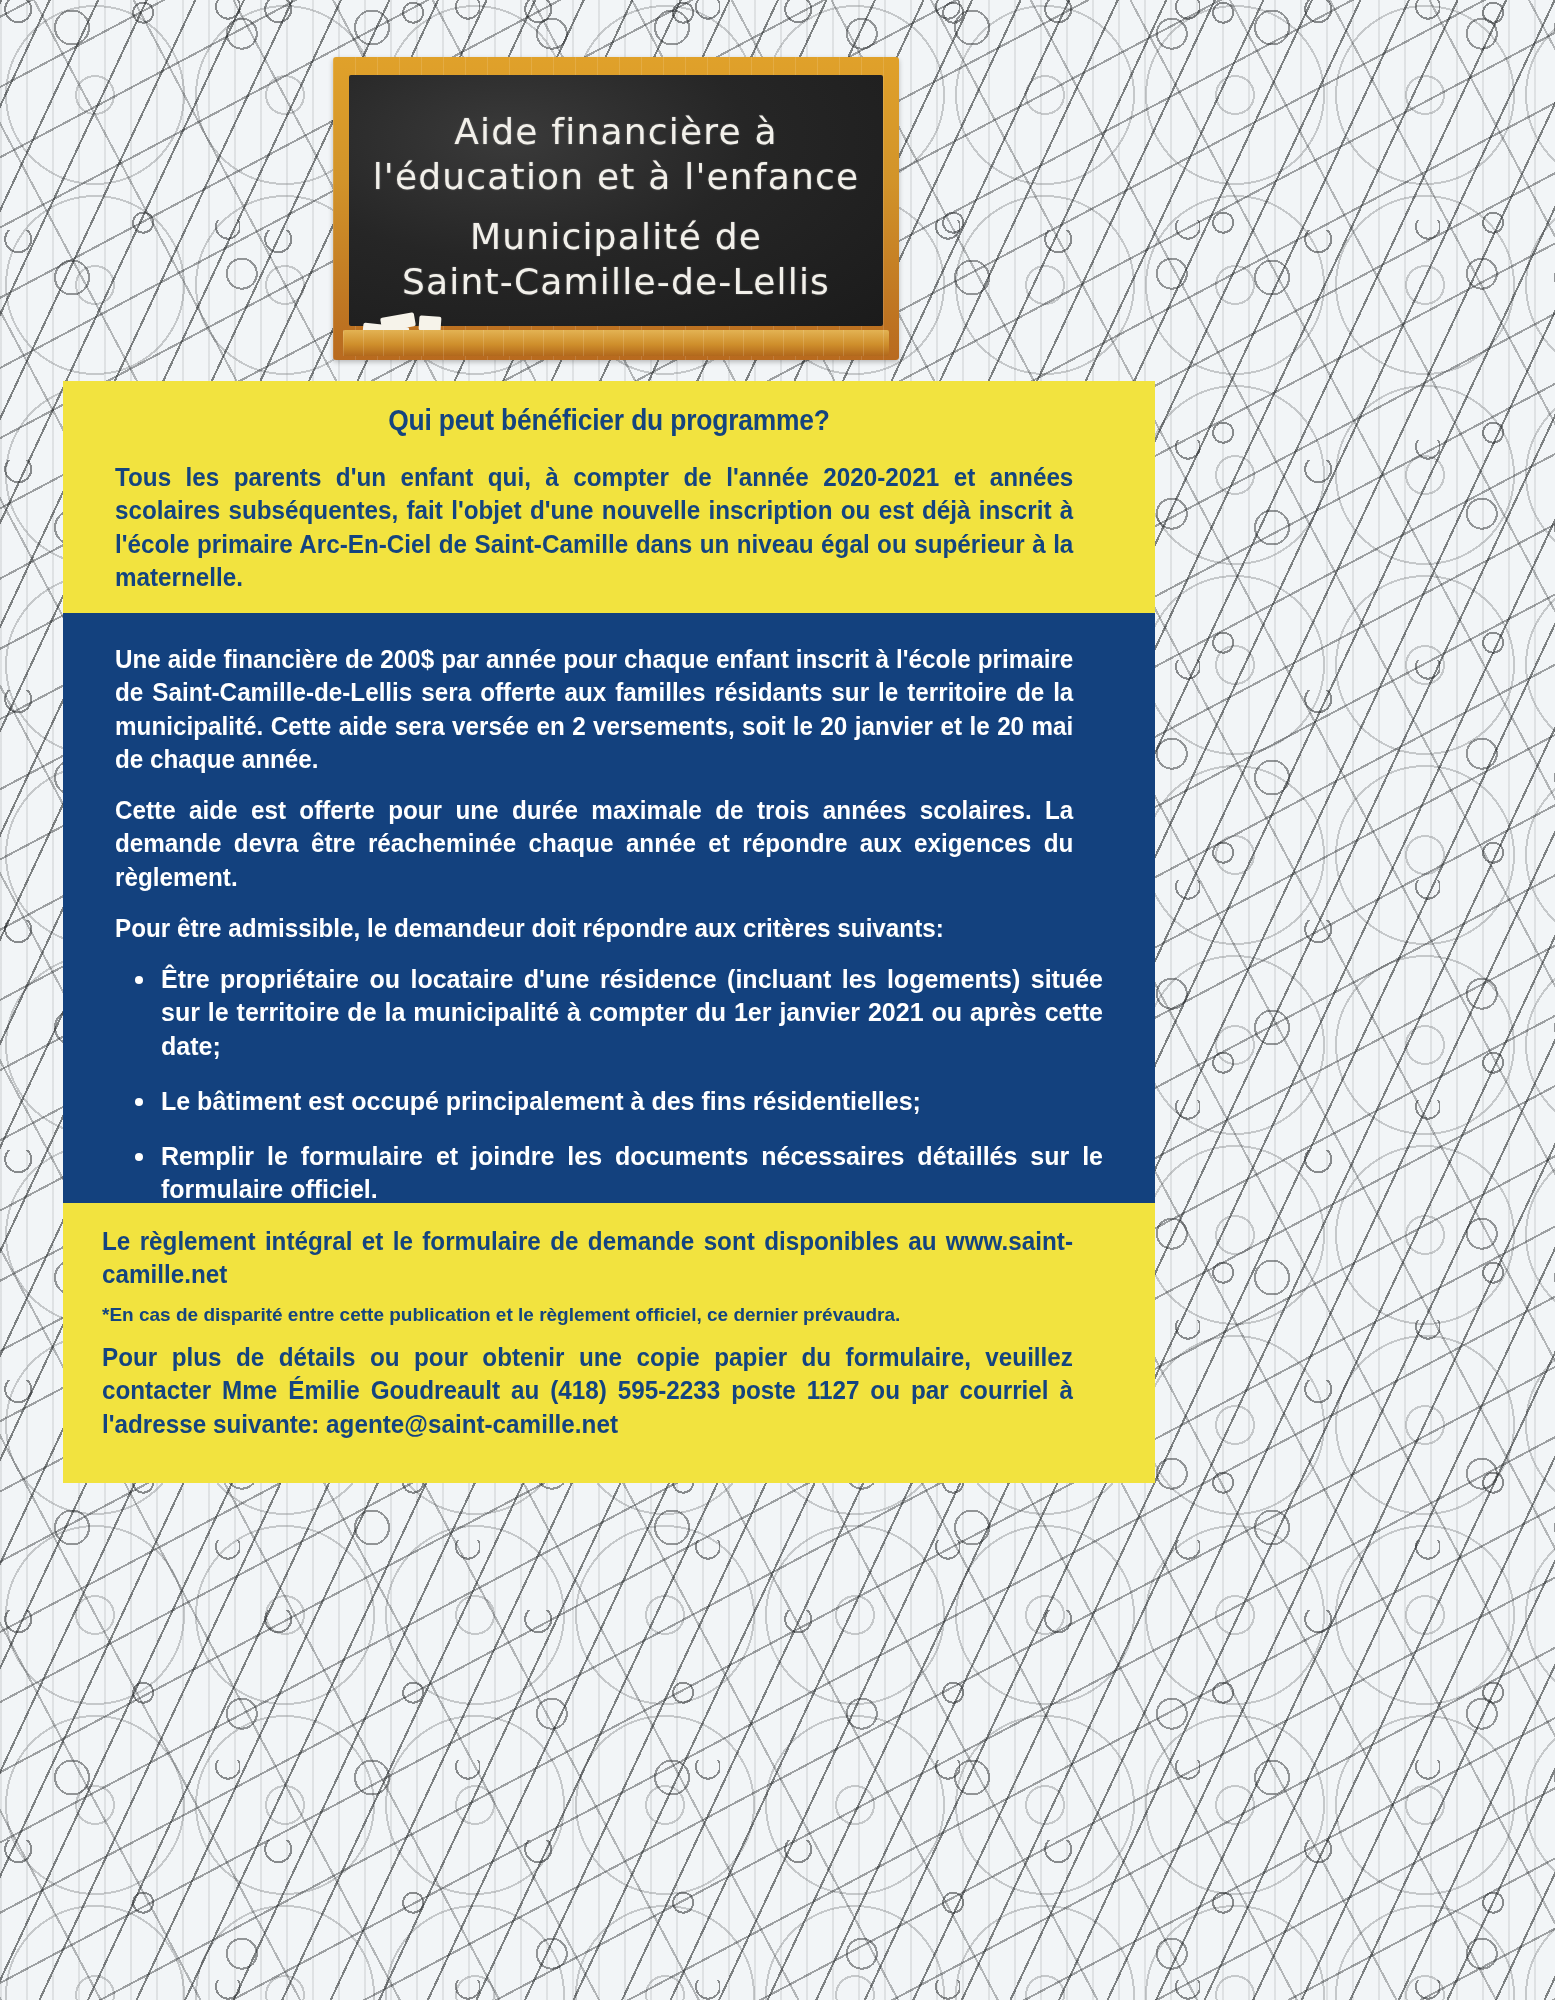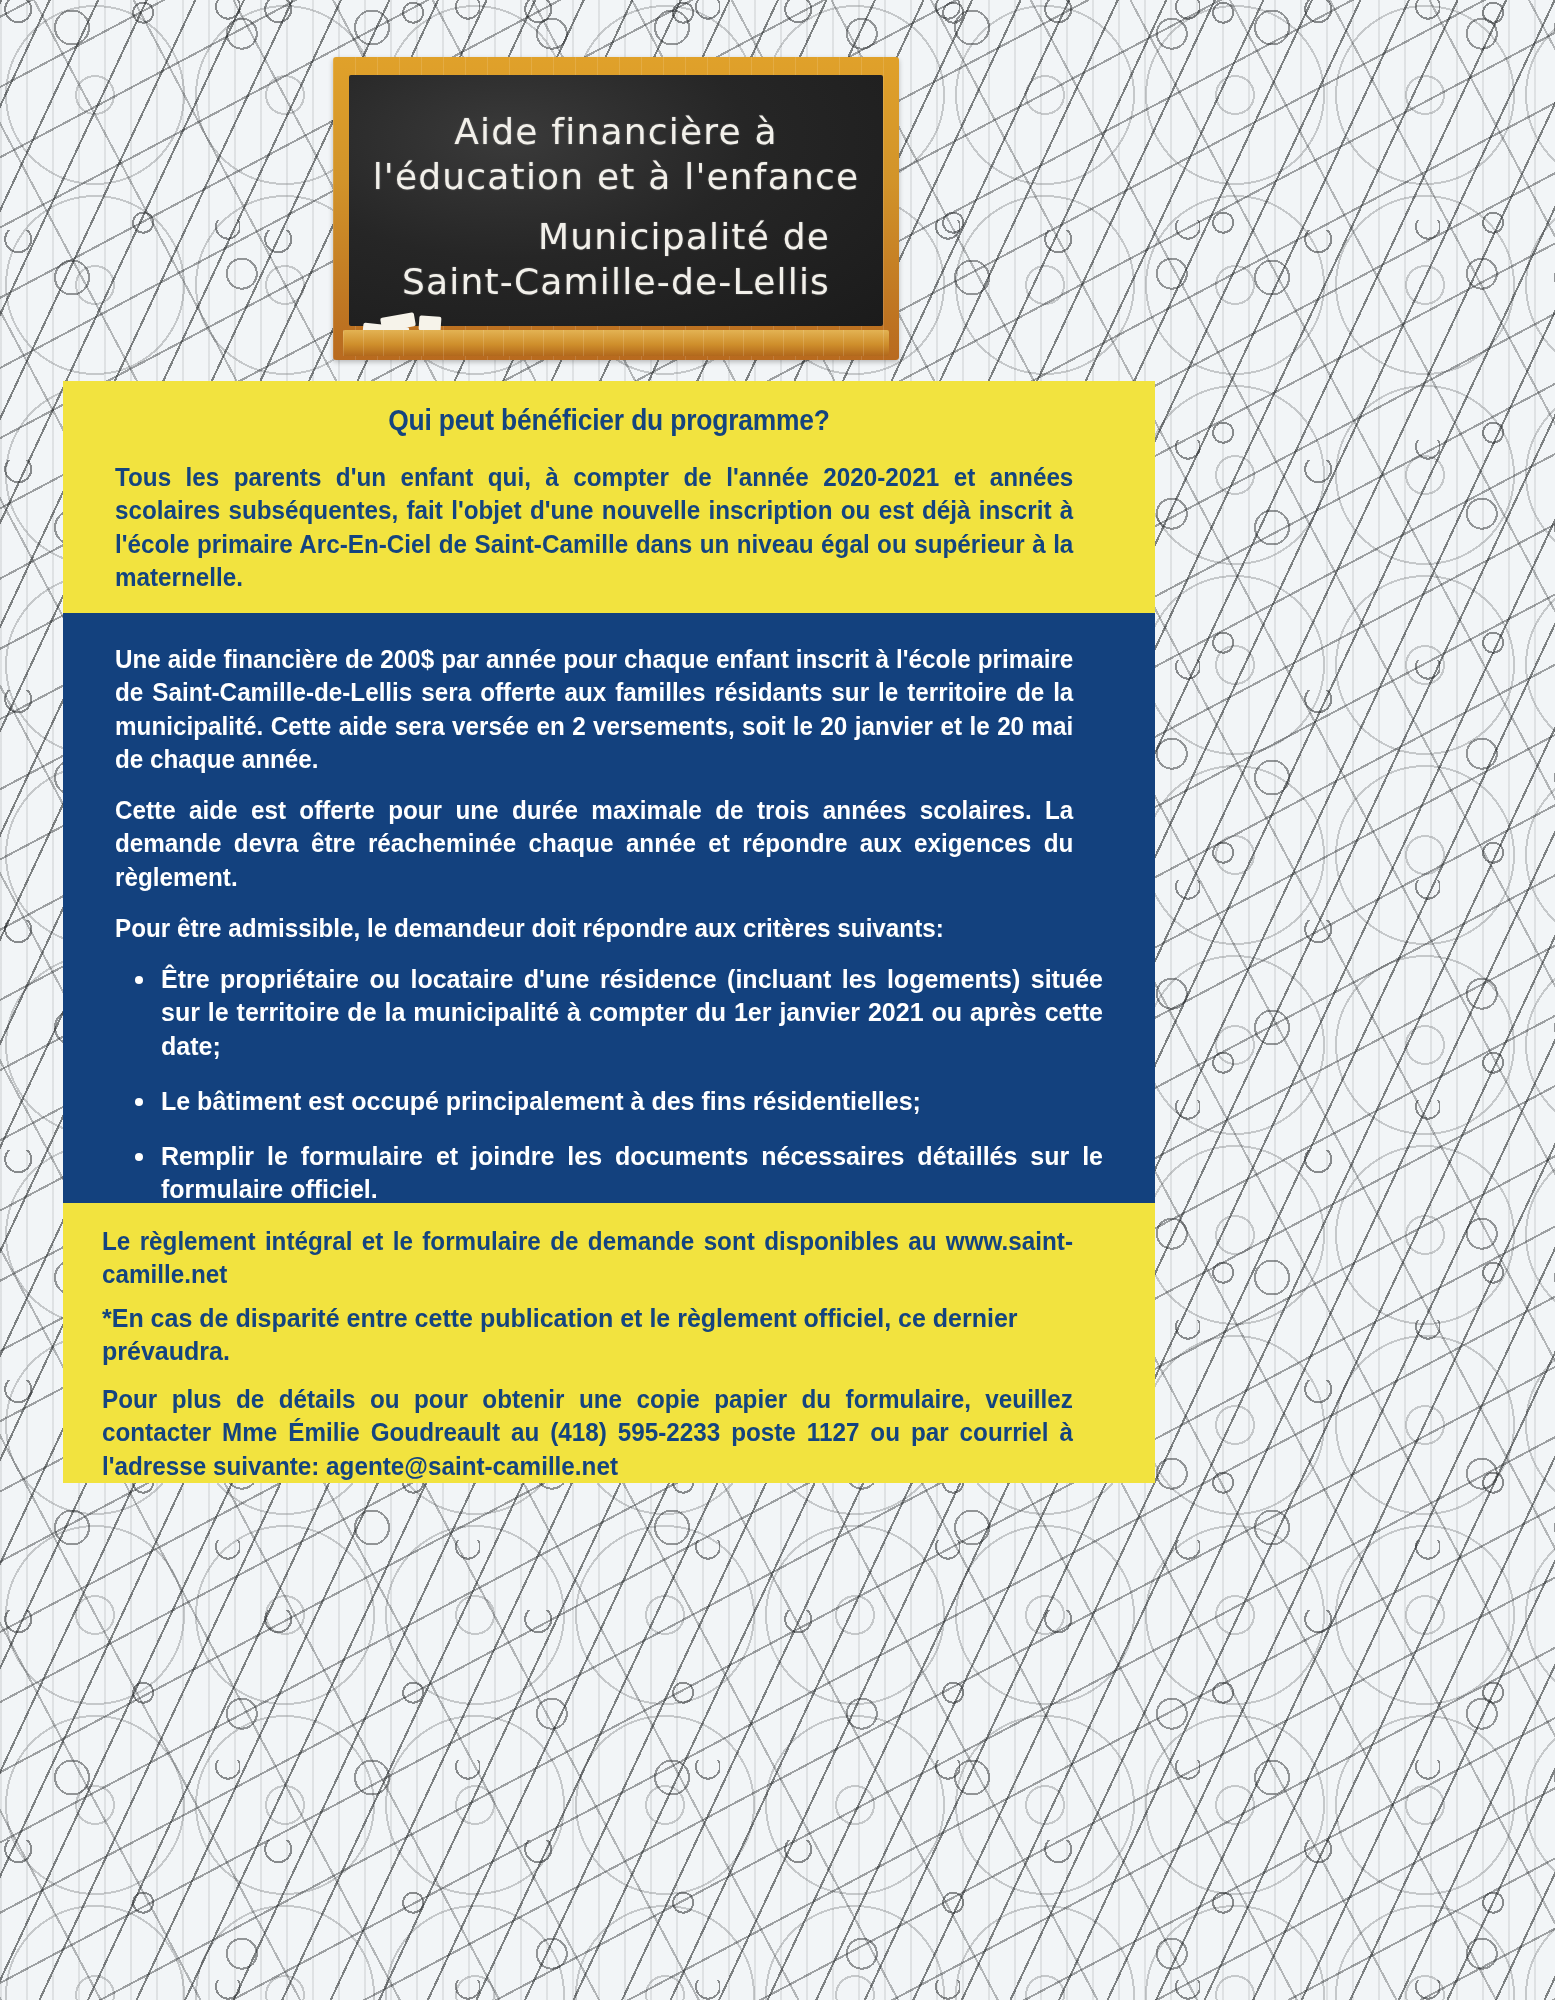--- a/index.html
+++ b/index.html
@@ -123,21 +123,21 @@
     text-shadow: 0 0 2px rgba(255,255,255,.35);
     white-space: pre-line;
     margin: 0;
   }
   .chalk-sub {
     color: #f2f0ea;
     font-family: "DejaVu Sans", sans-serif;
     font-weight: 400;
     font-size: 36px;
     line-height: 1.26;
-    text-align: right;
+    text-align: center;
     letter-spacing: 1.2px;
     text-shadow: 0 0 2px rgba(255,255,255,.35);
     white-space: pre-line;
     margin: 14px 0 0 0;
   }
 
   
   .panel {
     position: absolute;
     left: 63px;
@@ -203,21 +203,21 @@
     height: 8px;
     border-radius: 50%;
     background: #ffffff;
   }
 
   .note {
     margin: 8px 0 14px 0;
     color: #14447f;
     font-family: "Liberation Sans", sans-serif;
     font-weight: 700;
-    font-size: 25px;
+    font-size: 19px;
     line-height: 1.35;
     text-align: left;
   }
 
   .panel-bottom .para { margin-bottom: 10px; }
 </style>
 </head>
 <body>
 
 <div class="poster">

